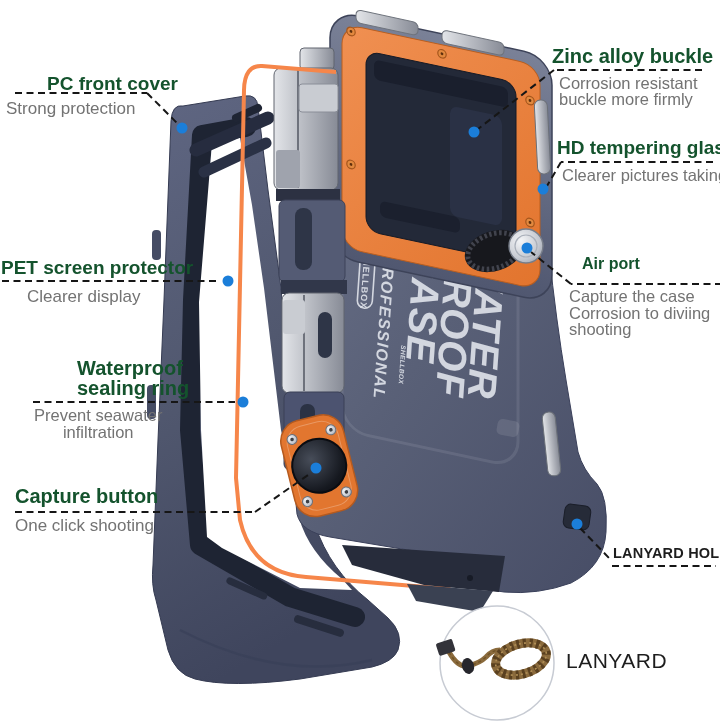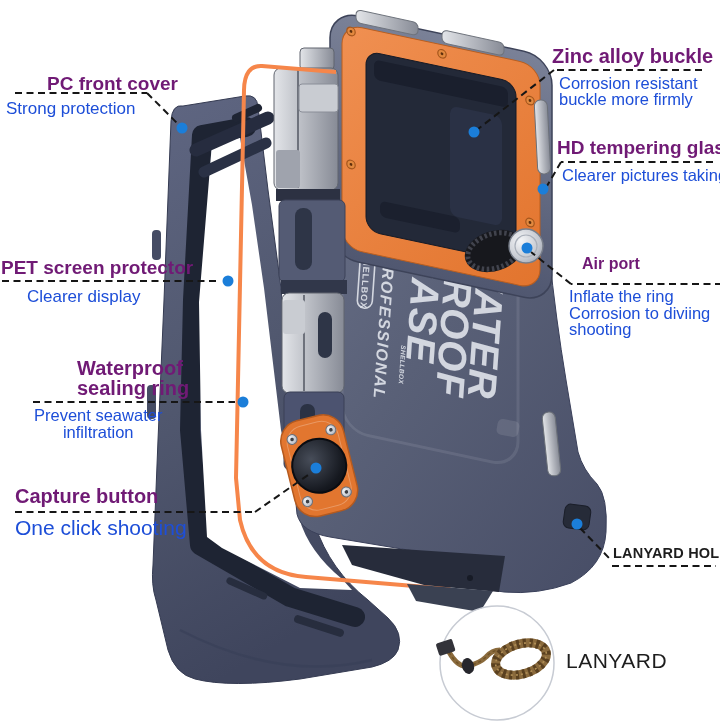--- a/index.html
+++ b/index.html
@@ -1,35 +1,35 @@
 <!DOCTYPE html>
 <html><head>
 <meta charset="utf-8">
 <style>
   html,body{margin:0;padding:0;background:#fff;}
   .stage{position:relative;width:720px;height:722px;background:#fff;overflow:hidden;
          font-family:"Liberation Sans",sans-serif;}
   .stage svg{position:absolute;left:0;top:0;}
   .lbl{position:absolute;color:#1d1d1d;white-space:nowrap;}
-  .lbl .t{font-weight:bold;color:#701a75;display:block;}
-  .lbl .d{font-weight:normal;color:#1d4ed8;display:block;}
+  .lbl .t{font-weight:bold;color:#14532d;display:block;}
+  .lbl .d{font-weight:normal;color:#737373;display:block;}
   .pc-t{left:15px;top:73px;font-size:19px;margin-left:32px;}
   .pc-d{left:6px;top:99px;font-size:17px;}
   .zn-t{left:552px;top:45px;font-size:20px;}
   .zn-d{left:559px;top:75px;font-size:16.5px;line-height:16px;}
   .hd-t{left:557px;top:137px;font-size:19px;}
   .hd-d{left:562px;top:166px;font-size:16.5px;}
   .ap-t{left:582px;top:255px;font-size:16px;}
   .ap-d{left:569px;top:288px;font-size:16.5px;line-height:16.5px;}
   .pt-t{left:1px;top:257px;font-size:19px;}
   .pt-d{left:27px;top:287px;font-size:17px;}
   .sr-t{left:33px;top:358px;font-size:20px;line-height:20px;margin-left:44px;}
   .sr-d{left:34px;top:407px;font-size:16.5px;line-height:16.5px;text-align:center;}
   .cb-t{left:15px;top:485px;font-size:20px;}
-  .cb-d{left:15px;top:516px;font-size:21px;}
+  .cb-d{left:15px;top:516px;font-size:17px;}
   .lh-t{left:613px;top:545px;font-size:14.5px;font-weight:bold;letter-spacing:.2px;}
   .ly-t{left:566px;top:649px;font-size:21px;font-weight:normal;letter-spacing:.5px;}
 </style>
 </head>
 <body>
 
 <div class="stage">
 
 <svg width="720" height="722" viewBox="0 0 720 722">
   <defs>
@@ -258,21 +258,21 @@
   <span class="t">HD tempering glass</span>
 </div>
 <div class="lbl hd-d">
   <span class="d">Clearer pictures taking</span>
 </div>
 
 <div class="lbl ap-t">
   <span class="t">Air port</span>
 </div>
 <div class="lbl ap-d">
-  <span class="d">Inflate the ring</span>
+  <span class="d">Capture the case</span>
   <span class="d">Corrosion to diviing</span>
   <span class="d">shooting</span>
 </div>
 
 <div class="lbl pt-t">
   <span class="t">PET screen protector</span>
 </div>
 <div class="lbl pt-d">
   <span class="d">Clearer display</span>
 </div>

